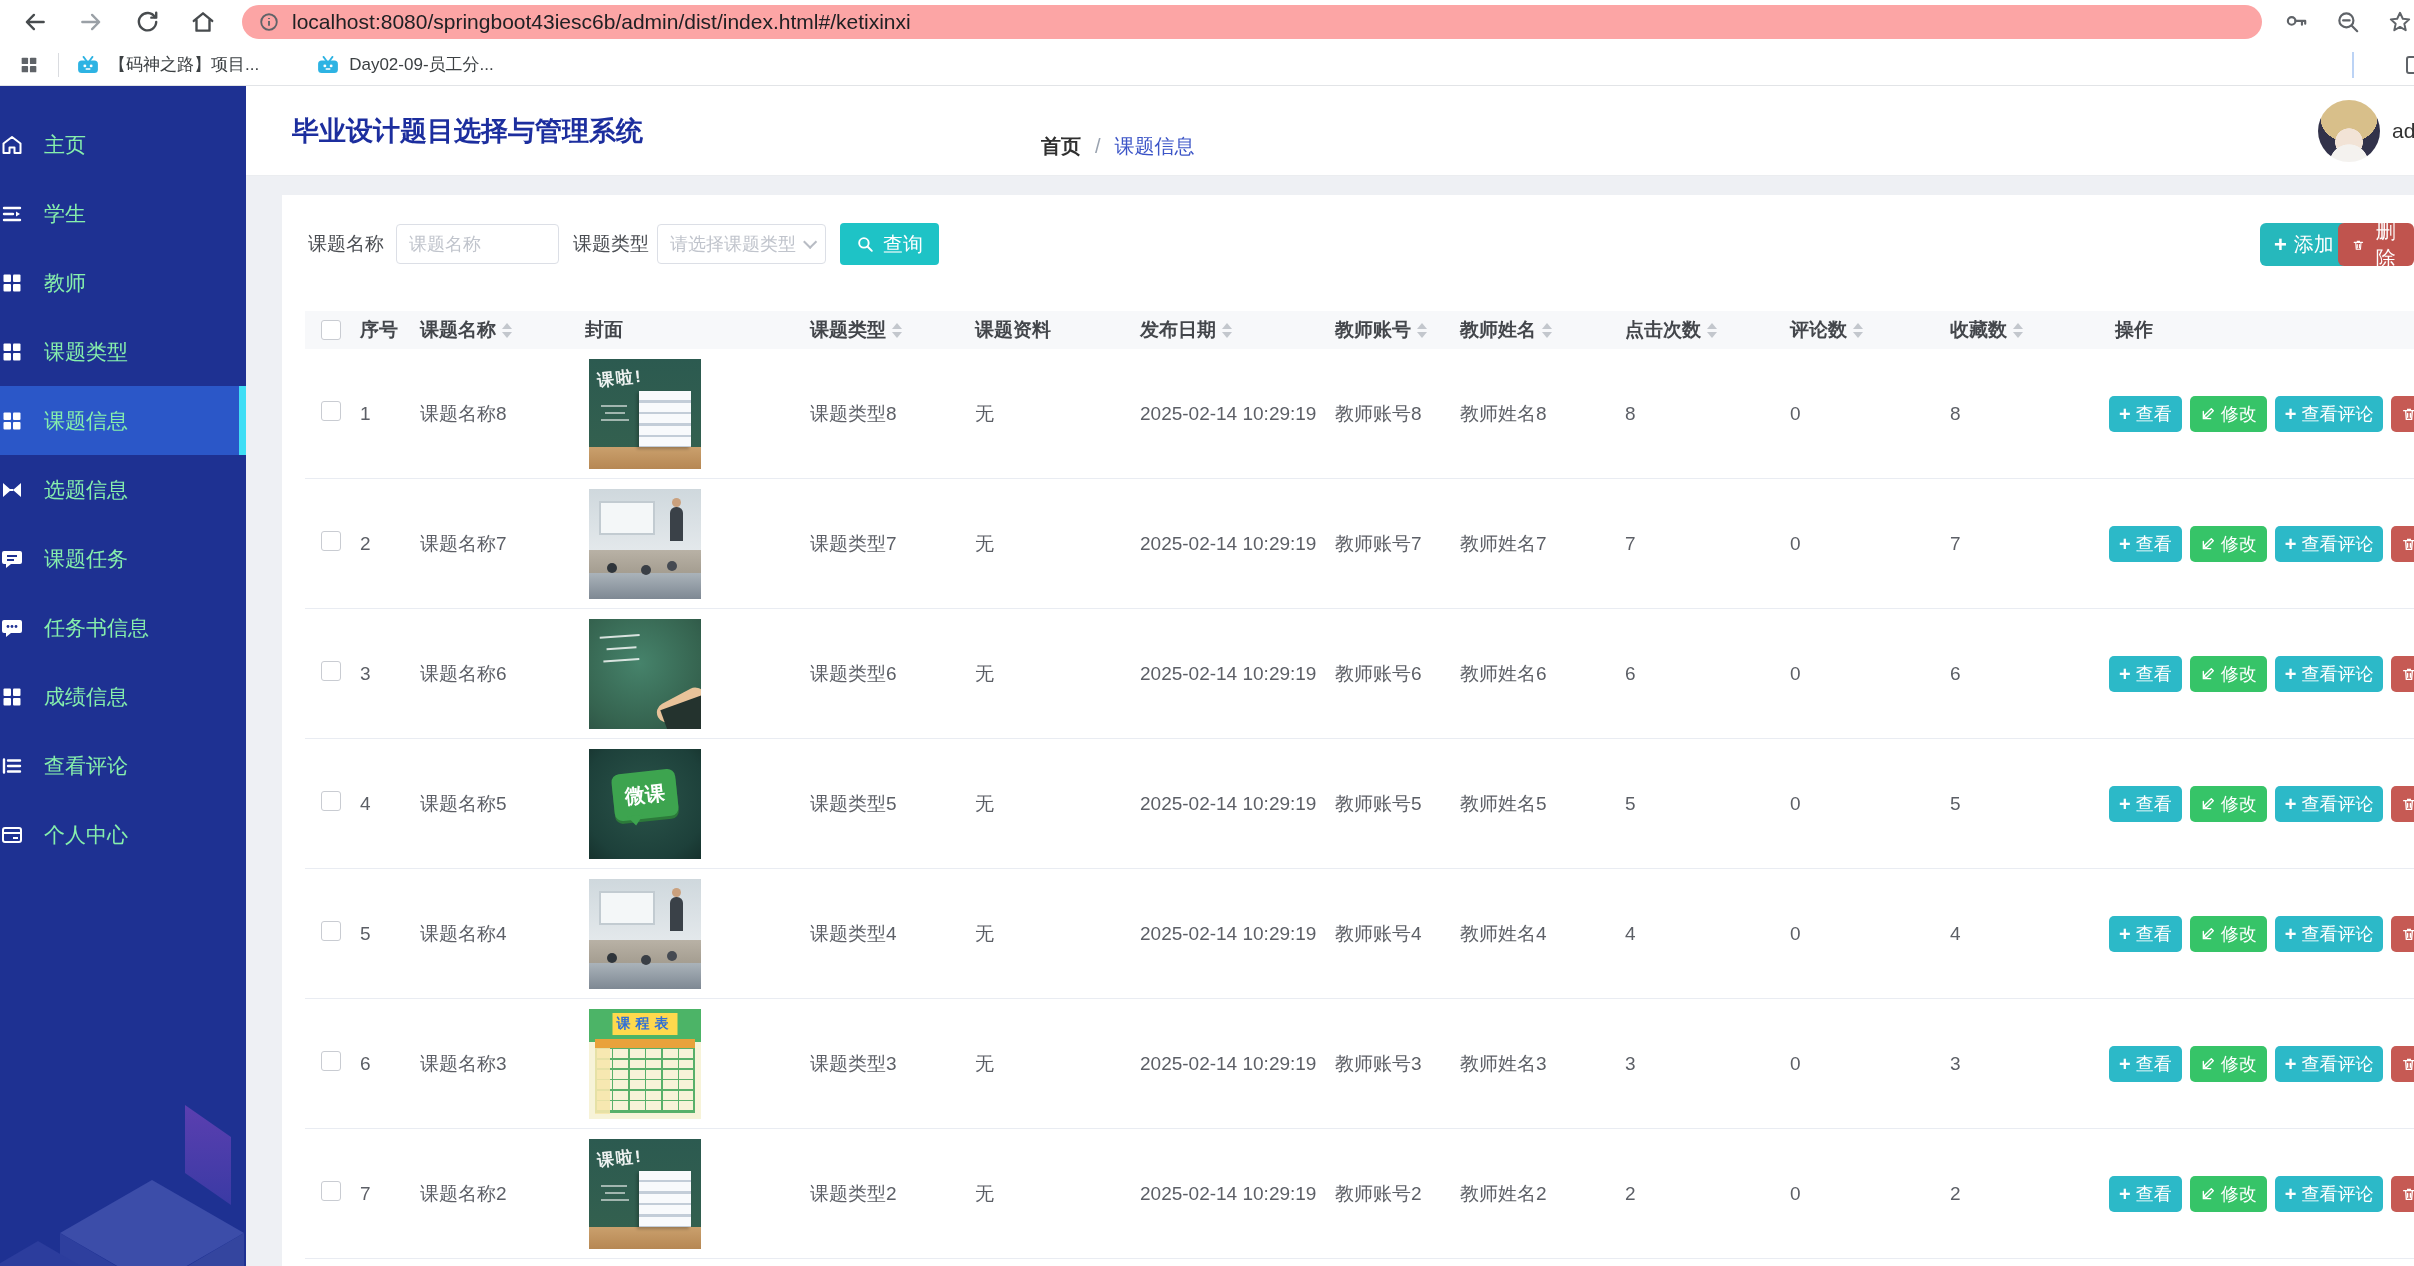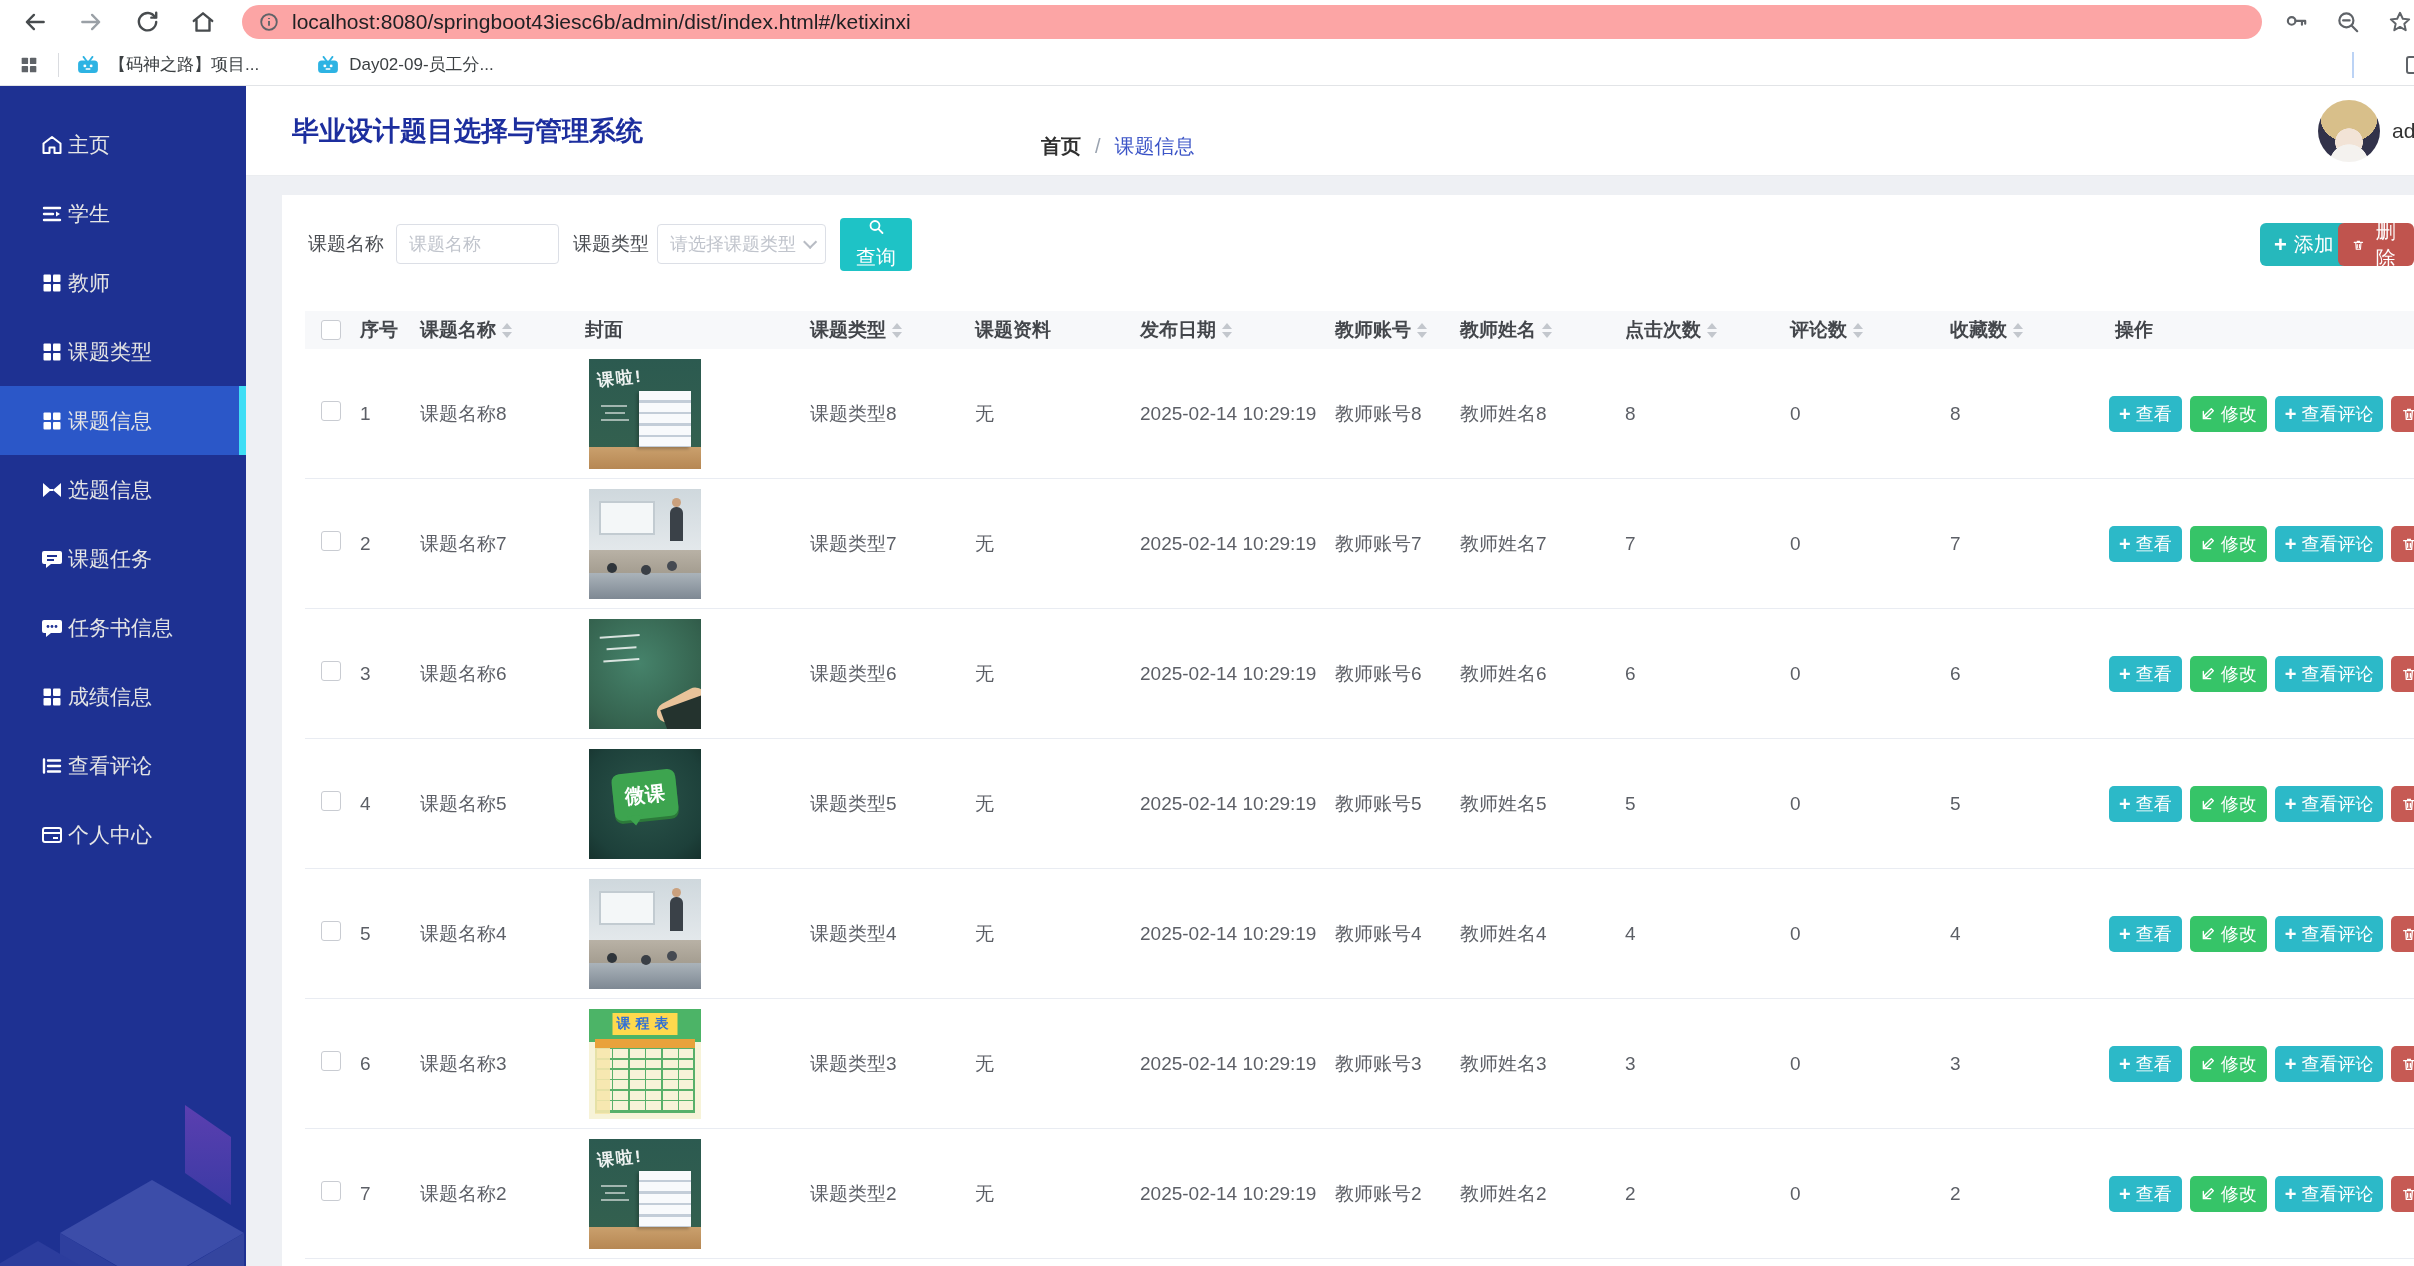--- a/index.html
+++ b/index.html
@@ -19,21 +19,21 @@
   .bm-sep { width:1px; height:24px; background:#dadce0; margin:0 18px; flex:none; }
   .bookmark { display:flex; align-items:center; gap:10px; margin-right:58px; font-size:17px; color:#3c4043; white-space:nowrap; }
   .bm-right-sep { position:absolute; left:2352px; top:8px; width:2px; height:26px; background:#bcd3f5; }
   .bm-partial { position:absolute; left:2404px; top:9px; }
 
   
   .app { display:flex; height:1180px; }
 
   .sidebar { width:246px; flex:none; background:#1e3192; position:relative; overflow:hidden; }
   .menu { padding-top:24px; position:relative; z-index:2; }
-  .menu-item { height:69px; display:flex; align-items:center; padding-left:40px; gap:4px; color:#e5e5e5; font-size:21px; cursor:pointer; position:relative; }
+  .menu-item { height:69px; display:flex; align-items:center; gap:20px; color:#86efac; font-size:21px; cursor:pointer; position:relative; }
   .menu-item.active { background:#2b57c8; }
   .menu-item.active::after { content:""; position:absolute; right:0; top:0; bottom:0; width:7px; background:#3fdef5; }
   .mi-icon { width:24px; height:24px; display:inline-flex; }
   .mi-icon svg { width:24px; height:24px; }
   .deco { position:absolute; z-index:1; }
   .deco-purple { left:185px; top:1019px; width:46px; height:100px; background:linear-gradient(180deg,#5b3fb0,#3a3aa4); clip-path:polygon(0 0,100% 32%,100% 100%,0 68%); }
   .deco-cube-top { left:60px; top:1094px; width:184px; height:106px; background:#3c4da9; clip-path:polygon(50% 0,100% 50%,50% 100%,0 50%); }
   .deco-cube-l { left:60px; top:1147px; width:92px; height:120px; background:#2e3f9e; clip-path:polygon(0 0,100% 45%,100% 100%,0 100%); }
   .deco-cube-r { left:152px; top:1147px; width:92px; height:120px; background:#34459f; clip-path:polygon(0 45%,100% 0,100% 100%,0 100%); }
   .deco-cube-2 { left:-22px; top:1155px; width:120px; height:70px; background:#2c3d9d; clip-path:polygon(50% 0,100% 50%,50% 100%,0 50%); }
@@ -60,21 +60,21 @@
   .toolbar { position:relative; height:42px; display:flex; align-items:center; margin-bottom:46px; }
   .tb-label { font-size:19px; color:#4a4d52; white-space:nowrap; }
   .tb-label.first { margin-left:3px; }
   .tb-input { width:163px; height:40px; margin-left:12px; border:1px solid #dcdfe6; border-radius:4px; padding:0 12px; font-size:18px; color:#333; font-family:inherit; outline:none; }
   .tb-input::placeholder { color:#c0c4cc; }
   .tb-label.second { margin-left:14px; }
   .tb-select { width:169px; height:40px; margin-left:8px; border:1px solid #dcdfe6; border-radius:4px; padding:0 12px; display:flex; align-items:center; justify-content:space-between; cursor:pointer; background:#fff; }
   .tb-select .ph { font-size:18px; color:#c0c4cc; white-space:nowrap; }
   .chev { width:10px; height:10px; border-right:2px solid #b8bcc4; border-bottom:2px solid #b8bcc4; transform:rotate(45deg) translateY(-3px); flex:none; }
   .btn { border:none; cursor:pointer; color:#fff; display:inline-flex; align-items:center; justify-content:center; font-family:inherit; }
-  .btn-search { margin-left:14px; height:53px; padding:0 16px; background:#1ec3c6; border-radius:4px; font-size:20px; gap:8px;flex-direction:column; }
+  .btn-search { margin-left:14px; height:42px; padding:0 16px; background:#1ec3c6; border-radius:4px; font-size:20px; gap:8px; }
   .btn-add { position:absolute; left:1955px; top:0; height:43px; padding:0 14px; background:#26b8bc; border-radius:6px; font-size:20px; gap:7px; }
   .btn-del-top { position:absolute; left:2033px; top:0; height:43px; padding:0 14px; background:#c0544e; border-radius:6px; font-size:20px; gap:7px; }
   .plus-glyph { font-size:22px; font-weight:bold; line-height:1; }
 
   
   .table { width:2110px; font-size:19px; color:#5c5f66; }
   .grid-cols { display:grid; grid-template-columns:45px 60px 165px 225px 165px 165px 195px 125px 165px 165px 160px 165px 310px; }
   .thead { height:38px; align-items:center; background:#f7f8fa; }
   .th { display:flex; align-items:center; padding-left:10px; font-weight:bold; color:#43464b; white-space:nowrap; }
   .sort { display:inline-flex; flex-direction:column; gap:3px; margin-left:6px; }

